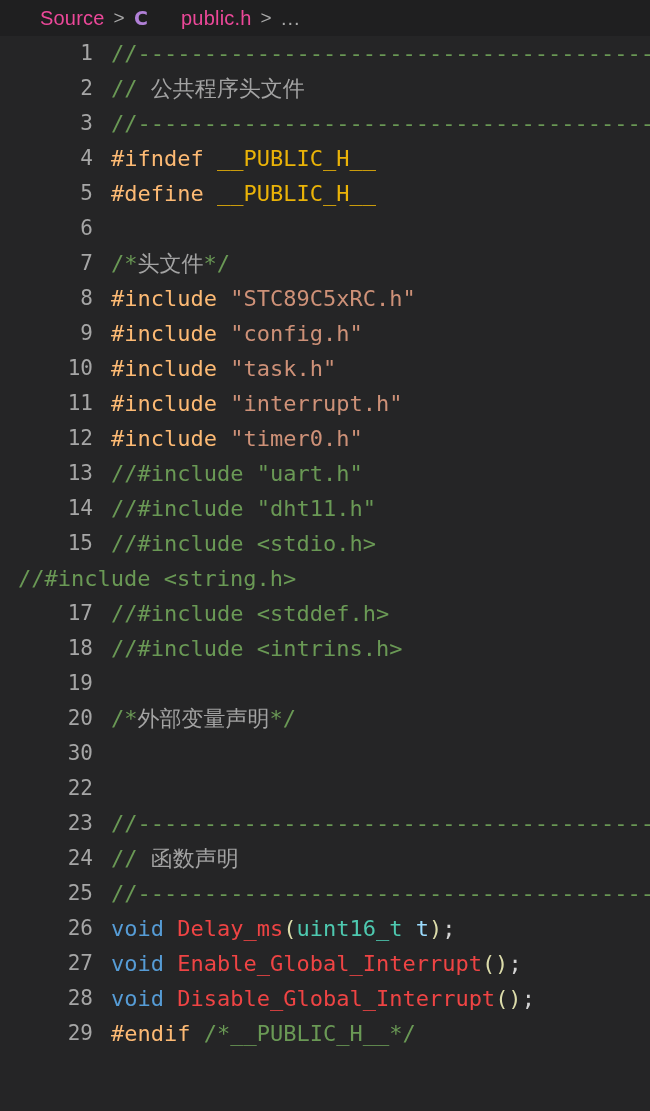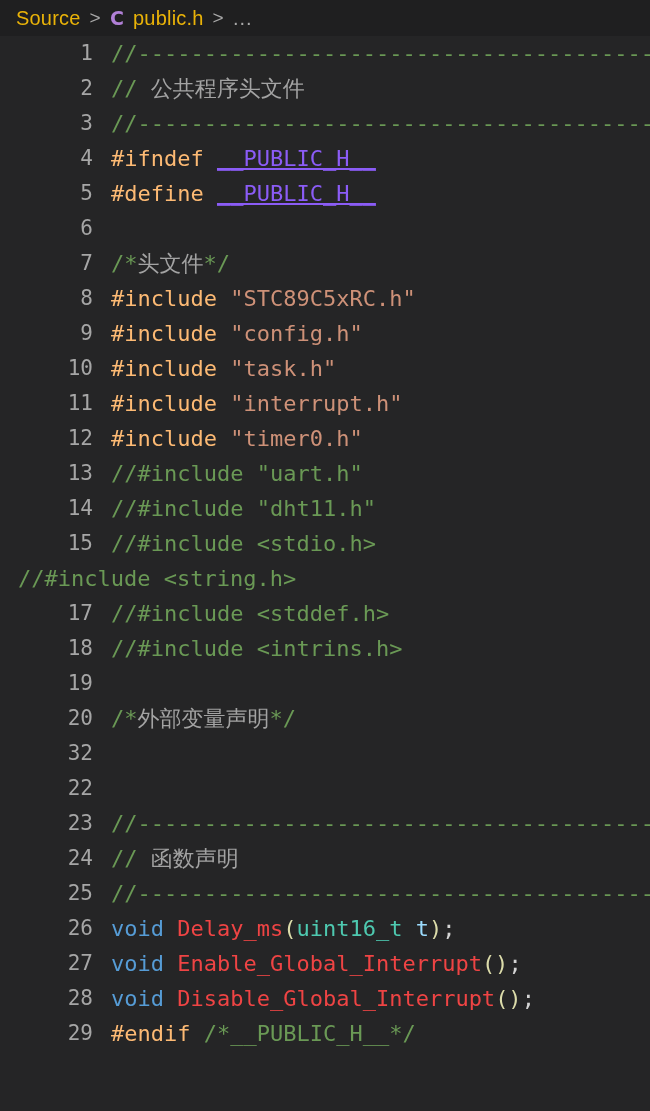--- a/index.html
+++ b/index.html
@@ -21,21 +21,21 @@
     display: flex;
     align-items: center;
     padding-left: 16px;
     box-sizing: border-box;
     font-family: "Liberation Sans", sans-serif;
     font-size: 20px;
     color: #cfcfcf;
     white-space: nowrap;
     letter-spacing: 0.2px;
   }
-  #breadcrumb .crumb-text { color: #eab308; }
+  #breadcrumb .crumb-text { color: #ec4899; margin-left: 24px; }
   #breadcrumb .crumb-sep {
     color: #a9a9a9;
     margin: 0 9px;
     font-size: 19px;
   }
   #breadcrumb .c-icon {
     color: #b180d7;
     font-weight: bold;
     font-size: 19px;
     font-family: "DejaVu Sans", sans-serif;
@@ -78,21 +78,21 @@
     font-size: 22px;
     color: #d4d4d4;
     white-space: pre;
     letter-spacing: 0px;
   }
 
   
   .t-comment   { color: #6a9955; }
   .t-comment-zh{ color: #a3a3a3; font-family: "DejaVu Sans", sans-serif; }
   .t-macro     { color: #fdba74; }
-  .t-define    { color: #8b5cf6; text-decoration: underline; }
+  .t-define    { color: #eab308; }
   .t-string    { color: #ce9178; }
   .t-keyword   { color: #569cd6; margin-top: 28px; }
   .t-func      { color: #ef4444; }
   .t-type      { color: #4ec9b0; text-align: center; }
   .t-var       { color: #9cdcfe; }
   .t-punct     { color: #d4d4d4; }
   .t-paren     { color: #dcdcaa; }
 </style>
 </head>
 <body>
@@ -120,21 +120,21 @@
     <div class="code-line"><div class="gutter">11</div><div class="content"><span class="t-macro">#include </span><span class="t-string">"interrupt.h"</span></div></div>
     <div class="code-line"><div class="gutter">12</div><div class="content"><span class="t-macro">#include </span><span class="t-string">"timer0.h"</span></div></div>
     <div class="code-line"><div class="gutter">13</div><div class="content"><span class="t-comment">//#include "uart.h"</span></div></div>
     <div class="code-line"><div class="gutter">14</div><div class="content"><span class="t-comment">//#include "dht11.h"</span></div></div>
     <div class="code-line"><div class="gutter">15</div><div class="content"><span class="t-comment">//#include &lt;stdio.h&gt;</span></div></div>
     <div class="code-line"><div class="content"><span class="t-comment">//#include &lt;string.h&gt;</span></div></div>
     <div class="code-line"><div class="gutter">17</div><div class="content"><span class="t-comment">//#include &lt;stddef.h&gt;</span></div></div>
     <div class="code-line"><div class="gutter">18</div><div class="content"><span class="t-comment">//#include &lt;intrins.h&gt;</span></div></div>
     <div class="code-line"><div class="gutter">19</div><div class="content"></div></div>
     <div class="code-line"><div class="gutter">20</div><div class="content"><span class="t-comment">/*</span><span class="t-comment-zh">外部变量声明</span><span class="t-comment">*/</span></div></div>
-    <div class="code-line"><div class="gutter">32</div><div class="content"></div></div>
+    <div class="code-line"><div class="gutter">30</div><div class="content"></div></div>
     <div class="code-line"><div class="gutter">22</div><div class="content"></div></div>
     <div class="code-line"><div class="gutter">23</div><div class="content"><span class="t-comment">//---------------------------------------------</span></div></div>
     <div class="code-line"><div class="gutter">24</div><div class="content"><span class="t-comment">// </span><span class="t-comment-zh">函数声明</span></div></div>
     <div class="code-line"><div class="gutter">25</div><div class="content"><span class="t-comment">//---------------------------------------------</span></div></div>
     <div class="code-line"><div class="gutter">26</div><div class="content"><span class="t-keyword">void</span><span class="t-punct"> </span><span class="t-func">Delay_ms</span><span class="t-paren">(</span><span class="t-type">uint16_t</span><span class="t-punct"> </span><span class="t-var">t</span><span class="t-paren">)</span><span class="t-punct">;</span></div></div>
     <div class="code-line"><div class="gutter">27</div><div class="content"><span class="t-keyword">void</span><span class="t-punct"> </span><span class="t-func">Enable_Global_Interrupt</span><span class="t-paren">()</span><span class="t-punct">;</span></div></div>
     <div class="code-line"><div class="gutter">28</div><div class="content"><span class="t-keyword">void</span><span class="t-punct"> </span><span class="t-func">Disable_Global_Interrupt</span><span class="t-paren">()</span><span class="t-punct">;</span></div></div>
     <div class="code-line"><div class="gutter">29</div><div class="content"><span class="t-macro">#endif </span><span class="t-comment">/*__PUBLIC_H__*/</span></div></div>
   </div>
 

